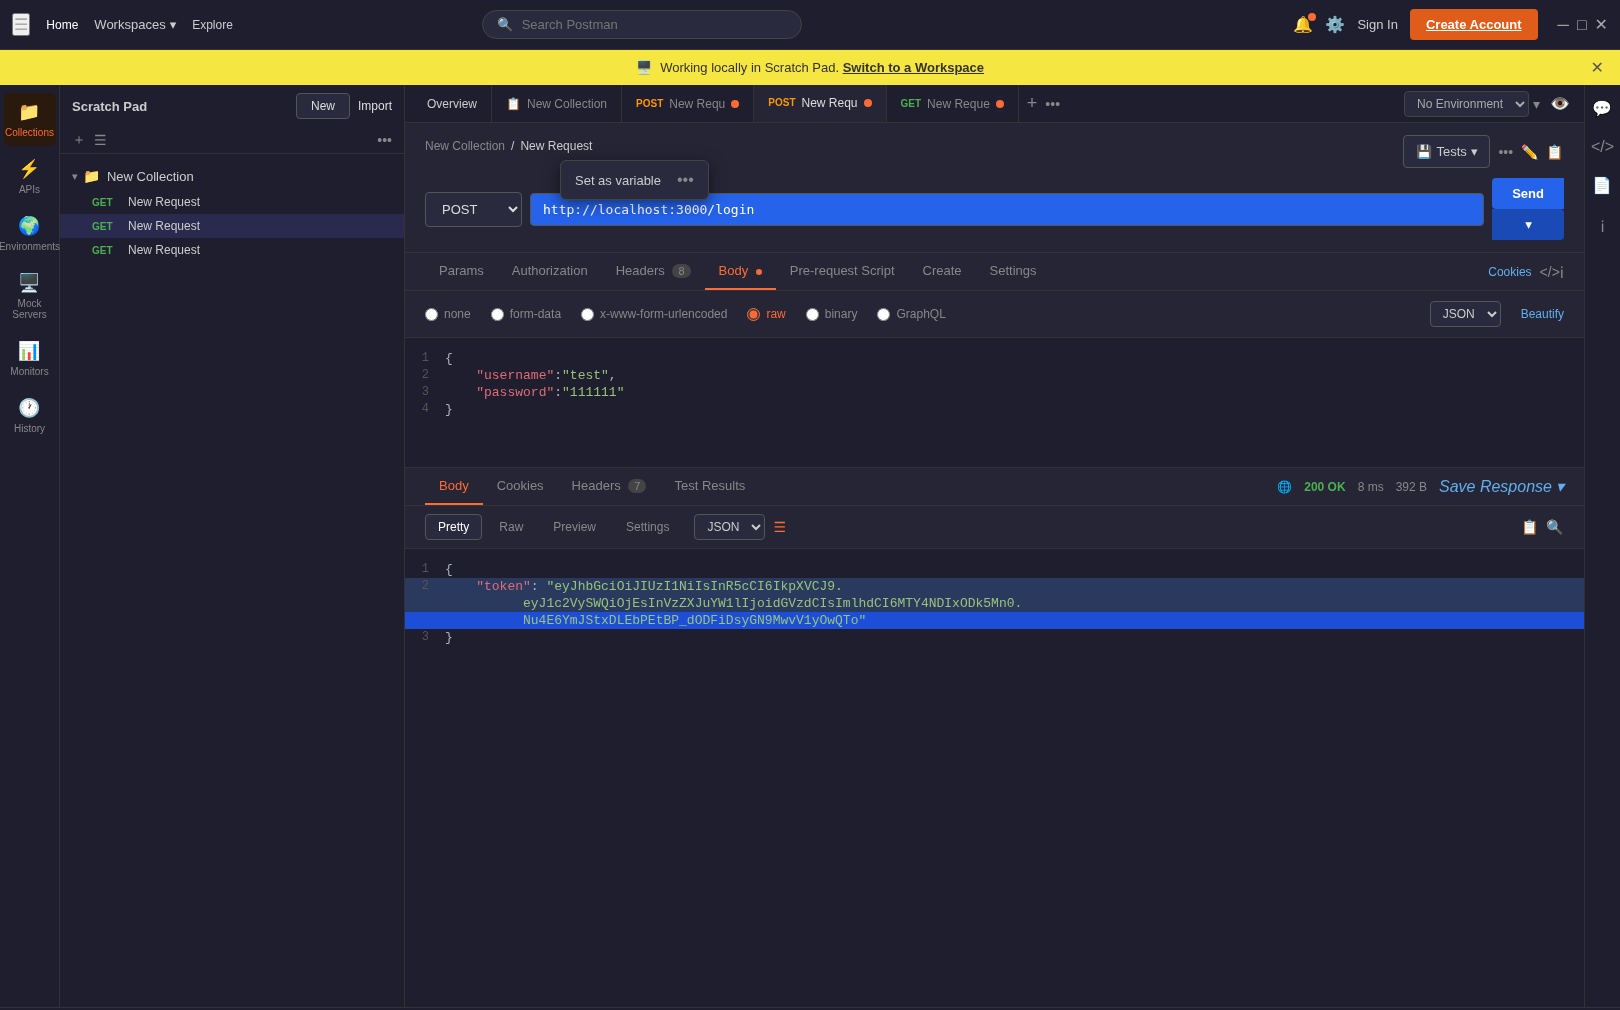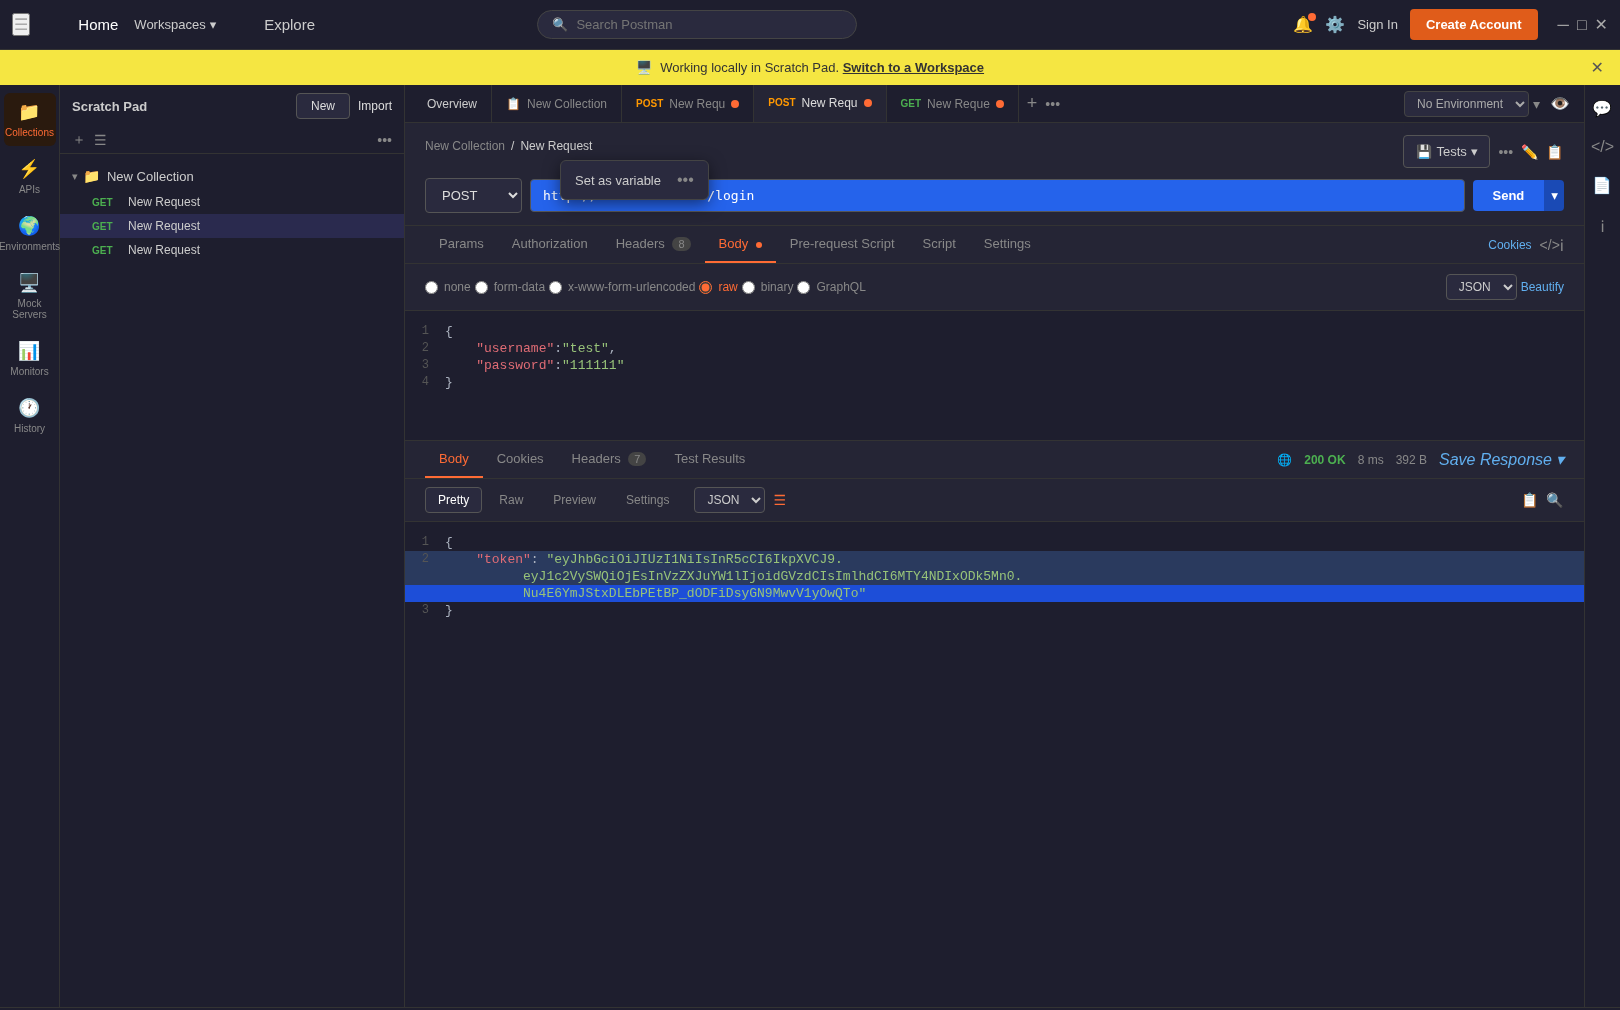--- a/index.html
+++ b/index.html
@@ -2,30 +2,30 @@
 <html><head>
   <meta charset="utf-8">
   <style>
     * { box-sizing: border-box; margin: 0; padding: 0; }
     body { font-family: -apple-system, BlinkMacSystemFont, 'Segoe UI', sans-serif; font-size: 13px; background: #1a1a2e; color: #e0e0e0; height: 1010px; overflow: hidden; }
     
     
     .top-bar { display: flex; align-items: center; height: 50px; background: #1e1e2e; padding: 0 12px; gap: 8px; border-bottom: 1px solid #333; }
     .top-bar-left { display: flex; align-items: center; gap: 16px; }
     .menu-icon { color: #aaa; cursor: pointer; font-size: 16px; }
-    .nav-link { color: #ccc; cursor: pointer; font-size: 15px; margin-left: 32px; }
+    .nav-link { color: #ccc; cursor: pointer; font-size: 12px; }
     .nav-link.active { color: #fff; }
     .workspaces-btn { display: flex; align-items: center; gap: 4px; color: #ccc; cursor: pointer; }
     .search-bar { flex: 1; max-width: 320px; margin: 0 auto; display: flex; align-items: center; background: #2a2a3e; border: 1px solid #444; border-radius: 20px; padding: 6px 14px; gap: 8px; cursor: pointer; }
     .search-bar input { background: transparent; border: none; outline: none; color: #aaa; font-size: 13px; width: 100%; }
     .top-bar-right { display: flex; align-items: center; gap: 12px; margin-left: auto; }
     .icon-btn { background: none; border: none; color: #aaa; cursor: pointer; font-size: 16px; position: relative; }
     .notification-dot { position: absolute; top: -2px; right: -2px; width: 8px; height: 8px; background: #ff6b35; border-radius: 50%; }
     .signin-btn { background: none; border: none; color: #ccc; cursor: pointer; font-size: 13px; }
-    .create-account-btn { background: #e05c1a; color: white; border: none; border-radius: 4px; padding: 8px 16px; cursor: pointer; font-size: 13px; font-weight: 600; }
+    .create-account-btn { background: #e05c1a; color: white; border: none; border-radius: 4px; padding: 8px 16px; cursor: pointer; font-size: 13px; font-weight: 600; text-decoration: underline; }
     .window-controls { display: flex; gap: 8px; margin-left: 8px; }
     .window-btn { background: none; border: none; color: #aaa; cursor: pointer; font-size: 16px; }
 
     
     .banner { background: #f5e642; color: #333; display: flex; align-items: center; justify-content: center; padding: 10px; font-size: 13px; gap: 8px; position: relative; }
     .banner-close { position: absolute; right: 16px; background: none; border: none; cursor: pointer; font-size: 16px; color: #555; }
     .banner strong { font-weight: 700; }
 
     
     .main { display: flex; height: calc(1010px - 50px - 38px); }
@@ -91,21 +91,21 @@
     .save-btn { background: #2a2a3e; border: 1px solid #555; color: #ccc; border-radius: 4px; padding: 8px 12px; cursor: pointer; font-size: 13px; display: flex; align-items: center; gap: 4px; }
 
     
     .req-tabs { display: flex; align-items: center; border-bottom: 1px solid #333; padding: 0 20px; background: #252535; gap: 0; }
     .req-tab { padding: 10px 14px; cursor: pointer; color: #888; font-size: 13px; border-bottom: 2px solid transparent; text-align: right; }
     .req-tab.active { color: #ff6b35; border-bottom-color: #ff6b35; }
     .req-tab .badge { background: #444; border-radius: 10px; padding: 1px 6px; font-size: 11px; margin-left: 4px; }
     .cookies-link { margin-left: auto; color: #61afef; cursor: pointer; font-size: 12px; }
 
     
-    .body-options { display: flex; align-items: center; padding: 10px 20px; gap: 4px; border-bottom: 1px solid #333; }
+    .body-options { display: flex; align-items: center; padding: 10px 20px; gap: 20px; border-bottom: 1px solid #333; }
     .radio-option { display: flex; align-items: center; gap: 6px; cursor: pointer; color: #888; font-size: 12px; }
     .radio-option input { cursor: pointer; }
     .radio-option.active { color: #ff6b35; }
     .json-select { background: #2a2a3e; border: 1px solid #555; color: #ccc; border-radius: 4px; padding: 4px 8px; font-size: 12px; cursor: pointer; margin-left: auto; }
     .beautify-btn { background: none; border: none; color: #61afef; cursor: pointer; font-size: 12px; }
 
     
     .code-editor { background: #1e1e2e; padding: 12px 0; font-family: 'Courier New', monospace; font-size: 13px; flex: 1; overflow-y: auto; border-bottom: 1px solid #333; min-height: 160px; }
     .code-line { display: flex; align-items: flex-start; padding: 1px 0; }
     .line-num { width: 40px; text-align: right; color: #555; padding-right: 16px; user-select: none; font-size: 12px; }
@@ -317,39 +317,39 @@
           </div>
           <div class="request-row">
             <select class="method-select">
               <option>POST</option>
               <option>GET</option>
               <option>PUT</option>
               <option>PATCH</option>
               <option>DELETE</option>
             </select>
             <input class="url-input url-selected" type="text" value="http://localhost:3000/login" style="">
-            <div style="display:flex;">
+            <div style="display:flex;flex-direction:column;">
               <button class="send-btn" style="border-radius:4px 0 0 4px;">Send</button>
               <button class="send-dropdown">▾</button>
             </div>
           </div>
         </div>
 
         <div class="set-variable-popup">
           <span class="set-variable-text">Set as variable</span>
           <button class="dots-btn">•••</button>
         </div>
 
         <div class="req-tabs">
           <div class="req-tab">Params</div>
           <div class="req-tab">Authorization</div>
           <div class="req-tab">Headers <span class="badge">8</span></div>
           <div class="req-tab active">Body <span style="width:6px;height:6px;background:#ff6b35;border-radius:50%;display:inline-block;margin-left:4px;"></span></div>
           <div class="req-tab">Pre-request Script</div>
-          <div class="req-tab">Script</div>
+          <div class="req-tab">Create</div>
           <div class="req-tab">Settings</div>
           <span class="cookies-link" style="margin-left:auto;">Cookies</span>
           <button class="panel-action-btn" style="color:#888;margin-left:8px;">&lt;/&gt;</button>
           <button class="panel-action-btn" style="color:#888;font-size:16px;">ℹ</button>
         </div>
 
         <div class="body-options">
           <label class="radio-option">
             <input type="radio" name="body" style=""> none
           </label>

